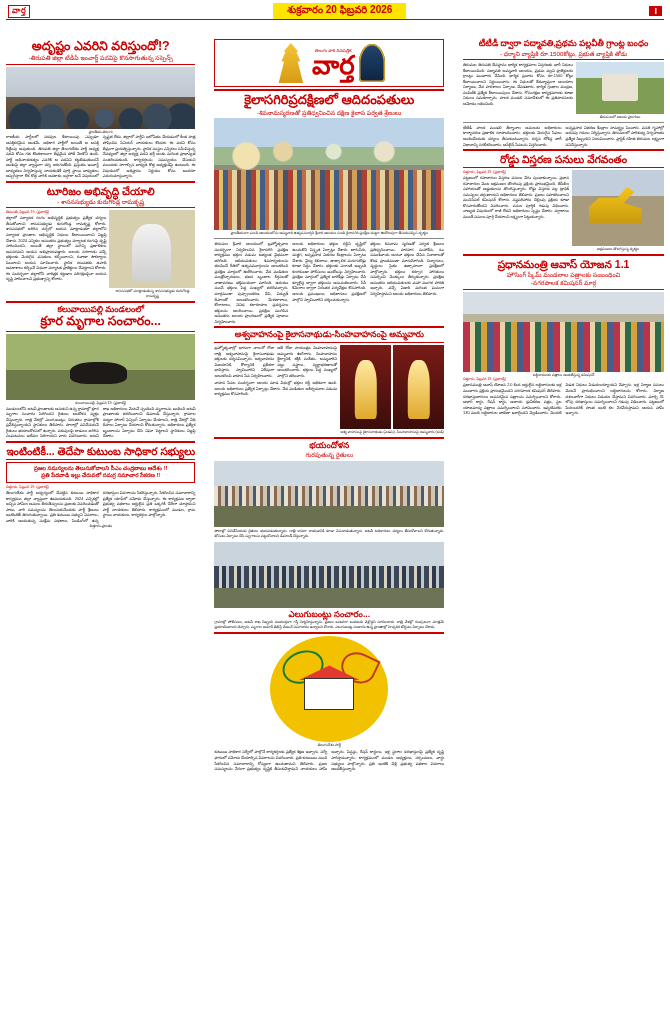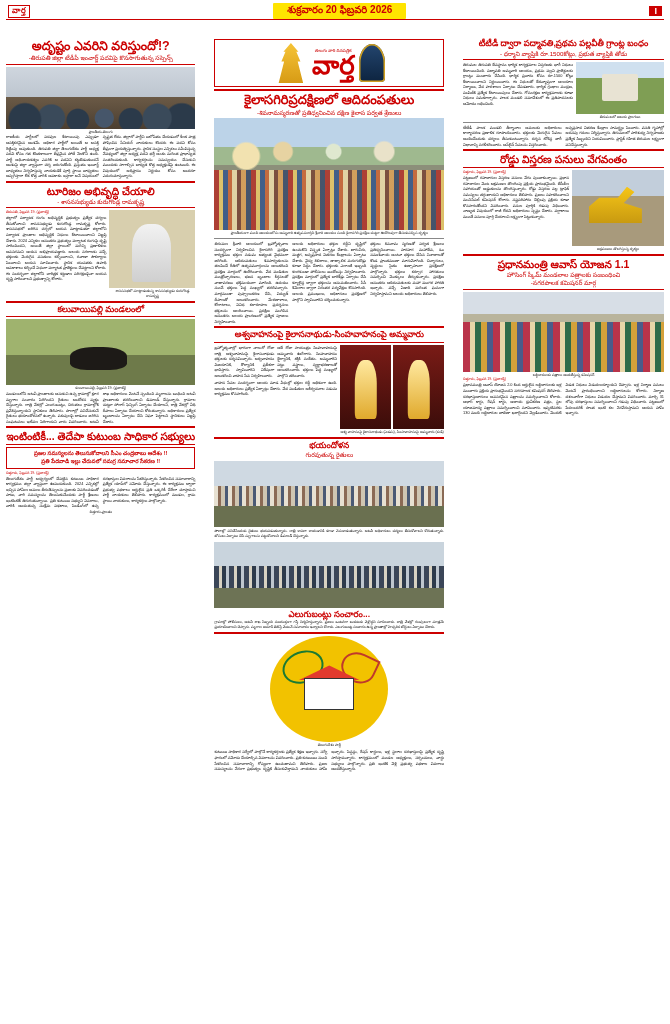--- a/index.html
+++ b/index.html
@@ -293,20 +293,21 @@
           <div class="body-txt">జిల్లాలో పర్యాటక రంగం అభివృద్ధికి ప్రభుత్వం ప్రత్యేక చర్యలు తీసుకోవాలని శాసనసభ్యుడు కురుగొండ్ల రామకృష్ణ కోరారు. శాసనసభలో జరిగిన చర్చలో ఆయన మాట్లాడుతూ జిల్లాలోని పర్యాటక ప్రాంతాల అభివృద్ధికి నిధులు కేటాయించాలని విజ్ఞప్తి చేశారు. 2024 ఎన్నికల అనంతరం ప్రభుత్వం పర్యాటక రంగంపై దృష్టి సారించిందని, అయితే జిల్లా స్థాయిలో మరిన్ని ప్రణాళికలు అవసరమని ఆయన అభిప్రాయపడ్డారు. ఆలయ నగరాలకు వచ్చే భక్తులకు మెరుగైన వసతులు కల్పించాలని, రవాణా సౌకర్యాలు పెంచాలని ఆయన సూచించారు. స్థానిక యువతకు ఉపాధి అవకాశాలు కల్పించే విధంగా పర్యాటక ప్రాజెక్టులు చేపట్టాలని కోరారు. ఈ సందర్భంగా జిల్లాలోని చారిత్రక కట్టడాల పరిరక్షణపైనా ఆయన దృష్టి సారించాలని ప్రభుత్వాన్ని కోరారు.</div>
         </div>
         <div style="width:86px">
           <div class="ph ph-mla"></div>
           <div class="cap">శాసనసభలో మాట్లాడుతున్న శాసనసభ్యుడు కురుగొండ్ల రామకృష్ణ</div>
         </div>
       </div>
 
       <div class="rule-d"></div>
       <div class="hl hl-sm">కలువాయిపల్లి మండలంలో</div>
+      <div class="hl hl-lg">క్రూర మృగాల సంచారం...</div>
       <div class="rule"></div>
       <div class="ph ph-bear"></div>
       <div class="cap">కలువాయిపల్లి, ఫిబ్రవరి 19. (ప్రజాశక్తి)</div>
       <div class="body-txt two">మండలంలోని అటవీ ప్రాంతాలకు ఆనుకుని ఉన్న గ్రామాల్లో క్రూర మృగాల సంచారం పెరిగిందని రైతులు ఆందోళన వ్యక్తం చేస్తున్నారు. రాత్రి వేళల్లో ఎలుగుబంట్లు, చిరుతలు గ్రామాల్లోకి ప్రవేశిస్తున్నాయని స్థానికులు తెలిపారు. పొలాల్లో పనిచేసుకునే రైతులు భయాందోళనలో ఉన్నారు. పశువులపై దాడులు జరిగిన సంఘటనలు ఇటీవల పెరిగాయని వారు వివరించారు. అటవీ శాఖ అధికారులు వెంటనే స్పందించి మృగాలను బంధించి అటవీ ప్రాంతాలకు తరలించాలని డిమాండ్ చేస్తున్నారు. గ్రామాల చుట్టూ సోలార్ ఫెన్సింగ్ ఏర్పాటు చేయాలని, రాత్రి వేళల్లో వీధి దీపాలు ఏర్పాటు చేయాలని కోరుతున్నారు. అధికారులు ప్రత్యేక బృందాలను ఏర్పాటు చేసి నిఘా పెట్టాలని స్థానికులు విజ్ఞప్తి చేశారు.</div>
 
       <div class="rule-d"></div>
       <div class="hl hl-md">ఇంటింటికీ... తెదేపా కుటుంబ సాధికార సభ్యులు</div>
       <div class="rule"></div>
       <div class="box-red">
         <div class="slogan">ప్రజల సమస్యలను తెలుసుకోవాలని సీఎం చంద్రబాబు ఆదేశం !!</div>

